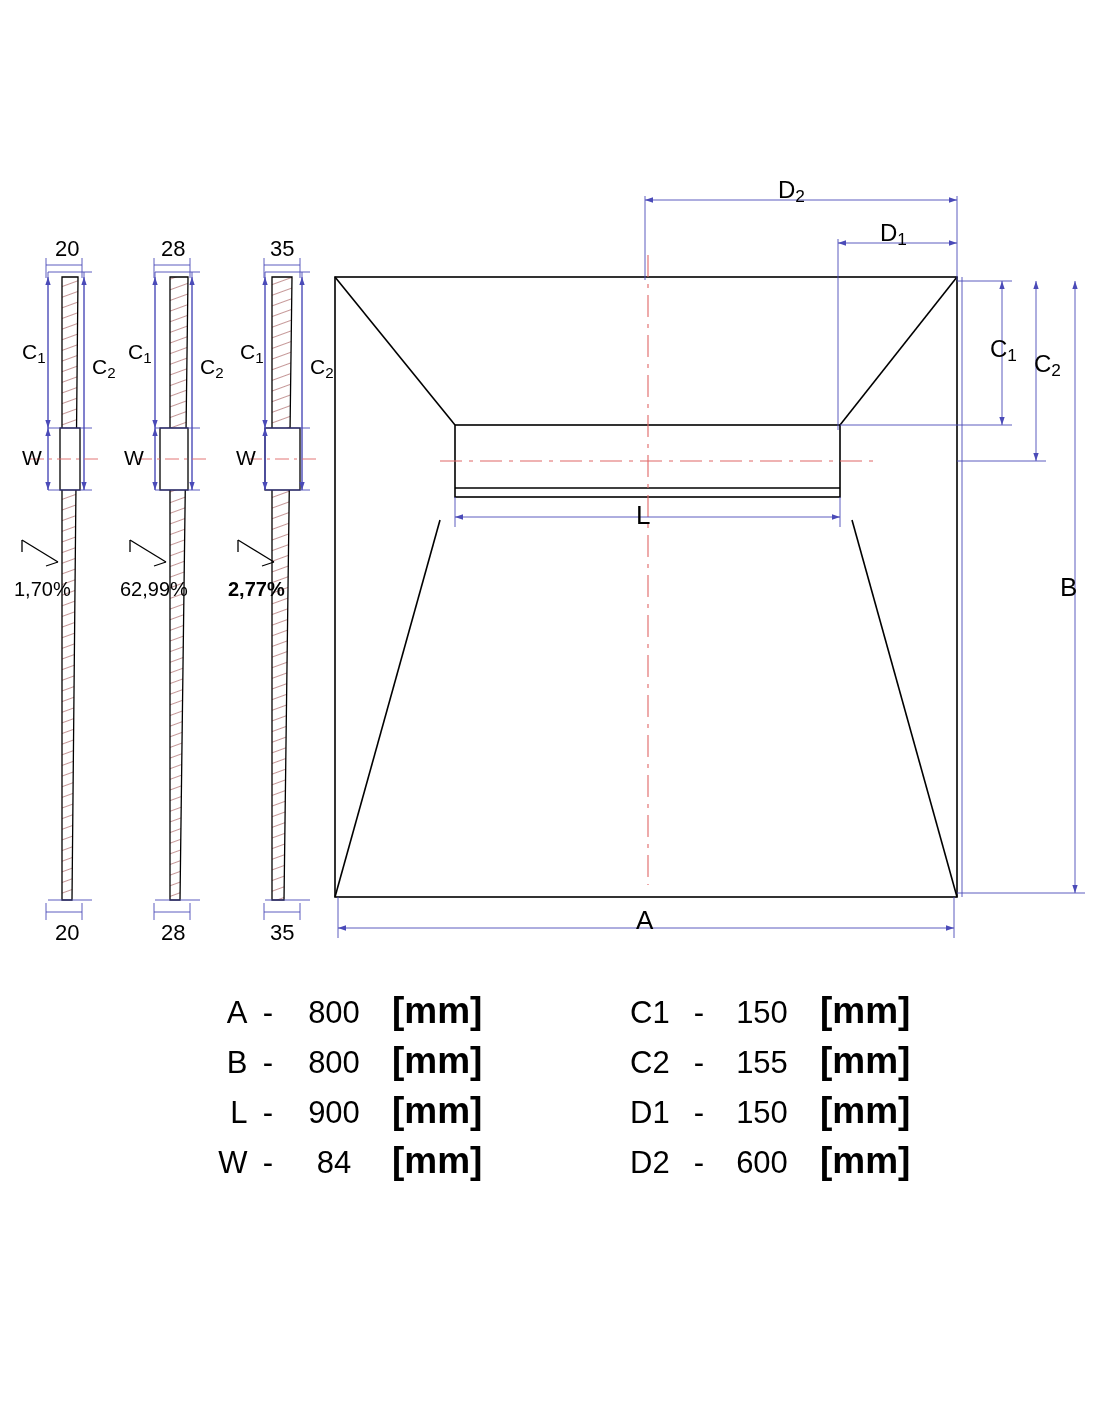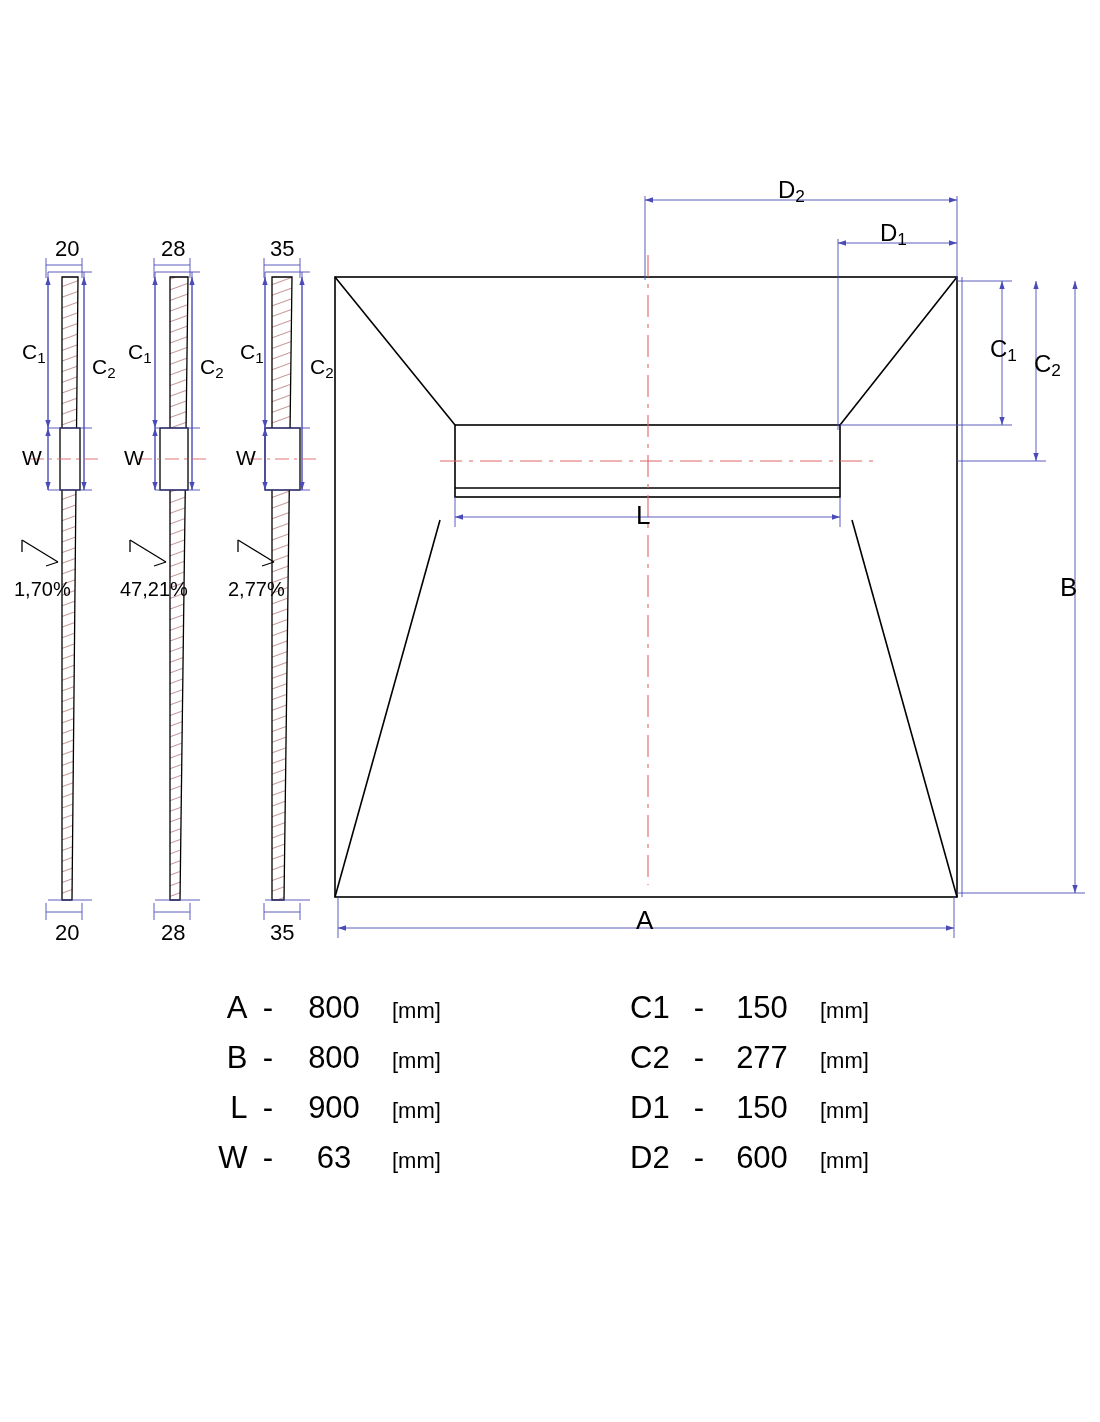--- a/index.html
+++ b/index.html
@@ -10,21 +10,21 @@
   .sub{font-size:0.72em;vertical-align:-0.25em;}
   
   #spec{position:absolute;left:190px;top:990px;width:760px;}
   .spec-row{display:flex;align-items:baseline;height:50px;}
   .spec-col{display:flex;align-items:baseline;}
   .spec-col.left{width:440px;}
   .spec-col.right{width:320px;}
   .sym{font-size:31px;width:58px;text-align:right;letter-spacing:0.5px;}
   .dash{font-size:31px;width:40px;text-align:center;}
   .val{font-size:31px;width:92px;text-align:center;}
-  .unit{font-size:22px;padding-left:12px;}
+  .unit{font-size:37px;padding-left:12px;font-weight:bold;}
   .sym2{font-size:31px;width:52px;text-align:left;}
   .dash2{font-size:31px;width:34px;text-align:center;}
 </style>
 </head>
 <body>
 
 <div id="root">
 
   <svg class="svgwrap" viewBox="0 0 1100 1422" xmlns="http://www.w3.org/2000/svg">
     <defs>
@@ -185,28 +185,28 @@
   <div class="lbl" style="left:22px;top:340px;font-size:21px;">C<span class="sub">1</span></div>
   <div class="lbl" style="left:92px;top:355px;font-size:21px;">C<span class="sub">2</span></div>
   <div class="lbl" style="left:22px;top:446px;font-size:21px;">W</div>
   <div class="lbl" style="left:14px;top:578px;font-size:20px;text-align:center;">1,70%</div>
 
   <div class="lbl" style="left:161px;top:236px;font-size:22px;">28</div>
   <div class="lbl" style="left:161px;top:920px;font-size:22px;">28</div>
   <div class="lbl" style="left:128px;top:340px;font-size:21px;">C<span class="sub">1</span></div>
   <div class="lbl" style="left:200px;top:355px;font-size:21px;">C<span class="sub">2</span></div>
   <div class="lbl" style="left:124px;top:446px;font-size:21px;">W</div>
-  <div class="lbl" style="left:120px;top:578px;font-size:20px;">47,21%</div>
+  <div class="lbl" style="left:120px;top:578px;font-size:20px;">62,99%</div>
 
   <div class="lbl" style="left:270px;top:236px;font-size:22px;">35</div>
   <div class="lbl" style="left:270px;top:920px;font-size:22px;">35</div>
   <div class="lbl" style="left:240px;top:340px;font-size:21px;">C<span class="sub">1</span></div>
   <div class="lbl" style="left:310px;top:355px;font-size:21px;">C<span class="sub">2</span></div>
   <div class="lbl" style="left:236px;top:446px;font-size:21px;">W</div>
-  <div class="lbl" style="left:228px;top:578px;font-size:20px;">2,77%</div>
+  <div class="lbl" style="left:228px;top:578px;font-size:20px;font-weight:bold;">2,77%</div>
 
   <div class="lbl" style="left:778px;top:176px;font-size:24px;">D<span class="sub">2</span></div>
   <div class="lbl" style="left:880px;top:219px;font-size:24px;">D<span class="sub">1</span></div>
   <div class="lbl" style="left:990px;top:335px;font-size:24px;">C<span class="sub">1</span></div>
   <div class="lbl" style="left:1034px;top:350px;font-size:24px;">C<span class="sub">2</span></div>
   <div class="lbl" style="left:1060px;top:572px;font-size:26px;">B</div>
   <div class="lbl" style="left:636px;top:500px;font-size:26px;">L</div>
   <div class="lbl" style="left:636px;top:905px;font-size:26px;">A</div>
 
   <div id="spec">
@@ -227,21 +227,21 @@
     <div class="spec-row">
       <div class="spec-col left">
         <span class="sym">B</span>
         <span class="dash">-</span>
         <span class="val">800</span>
         <span class="unit">[mm]</span>
       </div>
       <div class="spec-col right">
         <span class="sym2">C2</span>
         <span class="dash2">-</span>
-        <span class="val">277</span>
+        <span class="val">155</span>
         <span class="unit">[mm]</span>
       </div>
     </div>
     <div class="spec-row">
       <div class="spec-col left">
         <span class="sym">L</span>
         <span class="dash">-</span>
         <span class="val">900</span>
         <span class="unit">[mm]</span>
       </div>
@@ -249,21 +249,21 @@
         <span class="sym2">D1</span>
         <span class="dash2">-</span>
         <span class="val">150</span>
         <span class="unit">[mm]</span>
       </div>
     </div>
     <div class="spec-row">
       <div class="spec-col left">
         <span class="sym">W</span>
         <span class="dash">-</span>
-        <span class="val">63</span>
+        <span class="val">84</span>
         <span class="unit">[mm]</span>
       </div>
       <div class="spec-col right">
         <span class="sym2">D2</span>
         <span class="dash2">-</span>
         <span class="val">600</span>
         <span class="unit">[mm]</span>
       </div>
     </div>
   </div>

